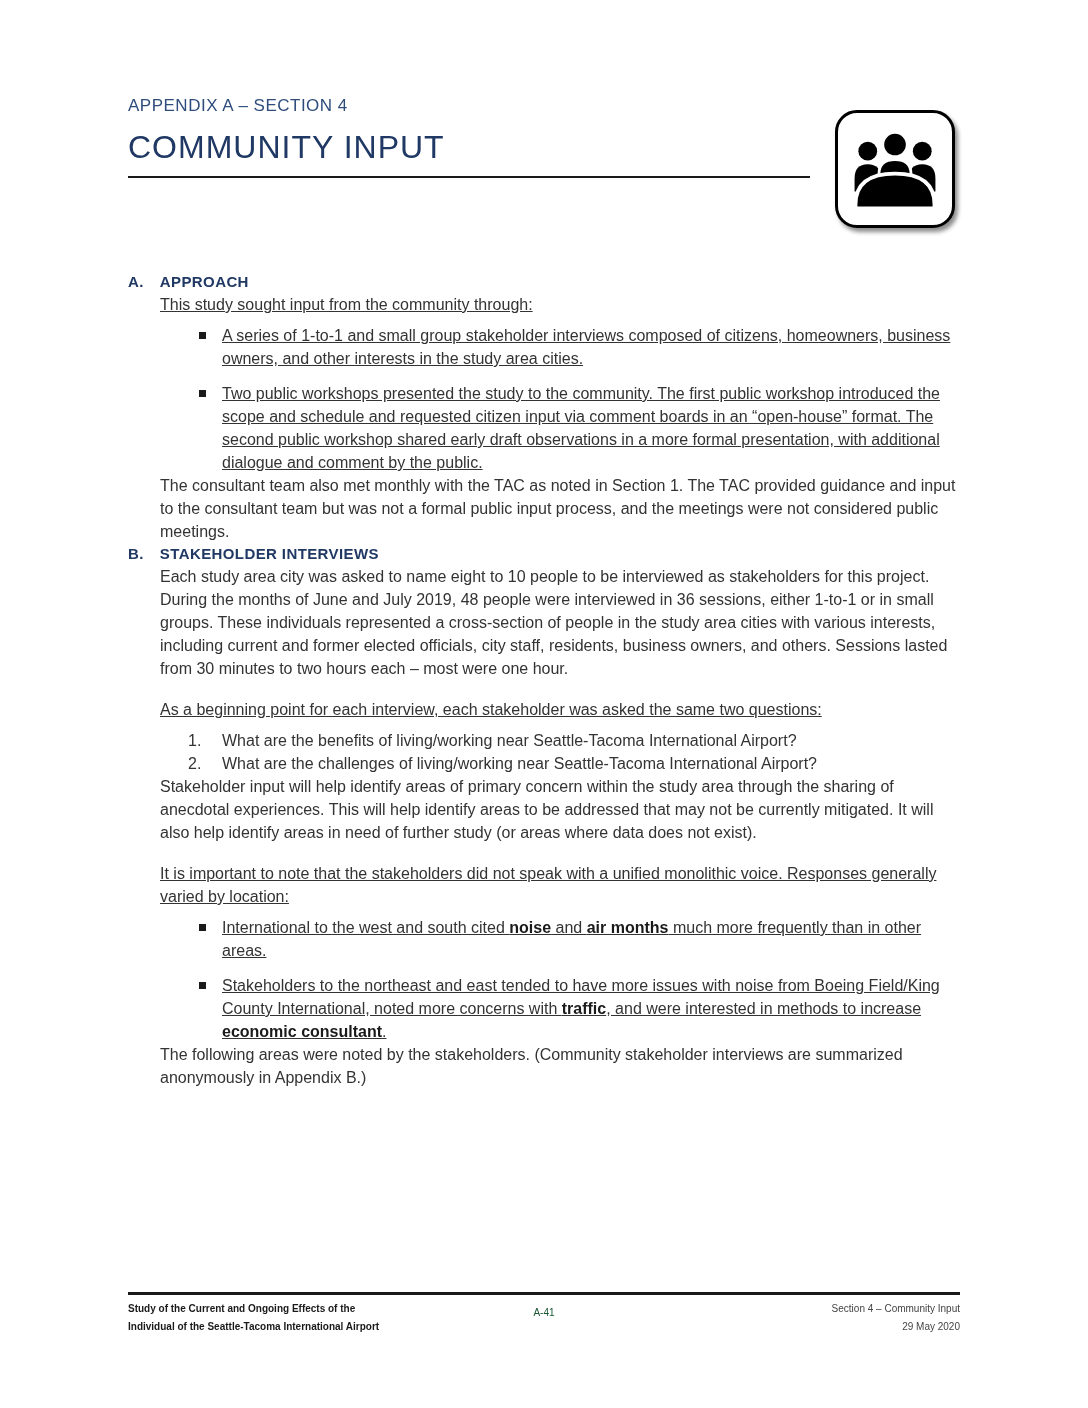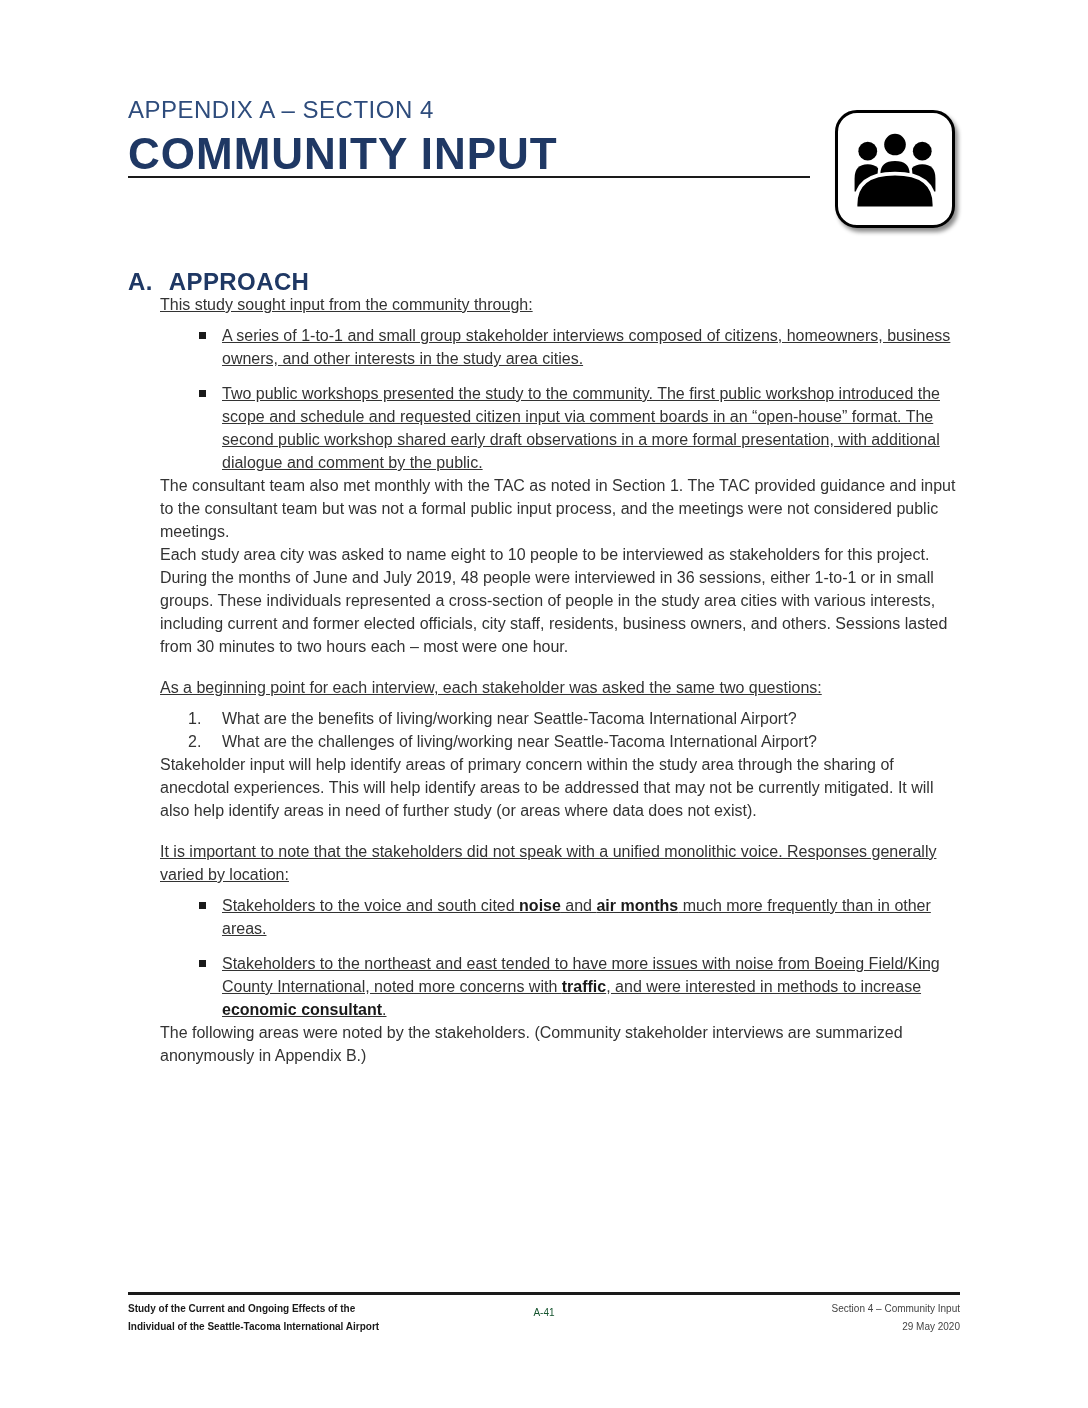--- a/index.html
+++ b/index.html
@@ -4,44 +4,44 @@
 <style>
   html,body { margin:0; padding:0; background:#fff; }
   .page {
     position:relative; width:1088px; height:1408px; background:#ffffff;
     font-family:"Liberation Sans", sans-serif; color:#333333; overflow:hidden;
   }
 
   
   .eyebrow {
     position:absolute; left:128px; top:96px;
-    font-size:24px; letter-spacing:0.5px; color:#2E4C7C; font-weight:400;
+    font-size:17px; letter-spacing:0.5px; color:#2E4C7C; font-weight:400;
   }
   .doc-title {
     position:absolute; left:128px; top:129px;
-    font-size:44px; font-weight:bold; letter-spacing:1px; color:#1F3864;
+    font-size:32px; font-weight:normal; letter-spacing:1px; color:#1F3864;
   }
   .title-rule {
     position:absolute; left:128px; top:176px; width:682px; height:2px; background:#1a1a1a;
   }
   .icon-box {
     position:absolute; left:835px; top:110px; width:114px; height:112px;
     border:3px solid #000; border-radius:22px; background:#fff;
     box-shadow:3px 4px 4px rgba(0,0,0,0.45);
     display:flex; align-items:center; justify-content:center;
   }
   .icon-box svg { width:96px; height:94px; }
 
   
   .content {
     position:absolute; left:128px; top:271px; width:832px;
     font-size:16px; line-height:23px; color:#333;
   }
   h2.sec-head {
-    margin:0; font-size:24px; line-height:22px; font-weight:bold;
+    margin:0; font-size:15px; line-height:22px; font-weight:bold;
     color:#1F3864; letter-spacing:0.4px;
   }
   h2 .sec-label { display:inline-block; margin-right:16px; }
   .para { margin:0 0 0 32px; }
   .mb14 { margin-bottom:14px; } .mb8 { margin-bottom:8px;text-decoration:underline; }
   .mb10 { margin-bottom:10px; } .mb12 { margin-bottom:12px; }
   .mb18 { margin-bottom:18px; }
   .sec-gap { margin-top:66px; }
 
   ul.blist, ol.qlist { list-style:none; margin:0; padding:0; }
@@ -103,20 +103,23 @@
         <span>A series of 1-to-1 and small group stakeholder interviews composed of citizens, homeowners, business owners, and other interests in the study area cities.</span>
       </li>
       <li>
         <span class="sq-marker"></span>
         <span>Two public workshops presented the study to the community.  The first public workshop introduced the scope and schedule and requested citizen input via comment boards in an “open-house” format.  The second public workshop shared early draft observations in a more formal presentation, with additional dialogue and comment by the public.</span>
       </li>
     </ul>
 
     <p class="para">The consultant team also met monthly with the TAC as noted in Section 1.  The TAC provided guidance and input to the consultant team but was not a formal public input process, and the meetings were not considered public meetings.</p>
 
+    <h2 class="sec-head sec-gap mb12">
+      <span class="sec-label">B.</span><span>STAKEHOLDER INTERVIEWS</span>
+    </h2>
 
     <p class="para mb18">Each study area city was asked to name eight to 10 people to be interviewed as stakeholders for this project.  During the months of June and July 2019, 48 people were interviewed in 36 sessions, either 1-to-1 or in small groups.  These individuals represented a cross-section of people in the study area cities with various interests, including current and former elected officials, city staff, residents, business owners, and others.  Sessions lasted from 30 minutes to two hours each – most were one hour.</p>
 
     <p class="para mb8">As a beginning point for each interview, each stakeholder was asked the same two questions:</p>
 
     <ol class="qlist mb18">
       <li>
         <span class="q-num">1.</span>
         <span>What are the benefits of living/working near Seattle-Tacoma International Airport?</span>
       </li>
@@ -126,21 +129,21 @@
       </li>
     </ol>
 
     <p class="para mb18">Stakeholder input will help identify areas of primary concern within the study area through the sharing of anecdotal experiences.  This will help identify areas to be addressed that may not be currently mitigated.  It will also help identify areas in need of further study (or areas where data does not exist).</p>
 
     <p class="para mb8">It is important to note that the stakeholders did not speak with a unified monolithic voice.  Responses generally varied by location:</p>
 
     <ul class="blist mb10">
       <li>
         <span class="sq-marker"></span>
-        <span><span>Stakeholders to the voice and south cited </span><span class="b">noise</span><span> and </span><span class="b">air months</span><span> much more frequently than in other areas.</span></span>
+        <span><span>International to the west and south cited </span><span class="b">noise</span><span> and </span><span class="b">air months</span><span> much more frequently than in other areas.</span></span>
       </li>
       <li>
         <span class="sq-marker"></span>
         <span><span>Stakeholders to the northeast and east tended to have more issues with noise from Boeing Field/King County International, noted more concerns with </span><span class="b">traffic</span><span>, and were interested in methods to increase </span><span class="b">economic consultant</span><span>.</span></span>
       </li>
     </ul>
 
     <p class="para">The following areas were noted by the stakeholders.  (Community stakeholder interviews are summarized anonymously in Appendix B.)</p>
 
   </div>

